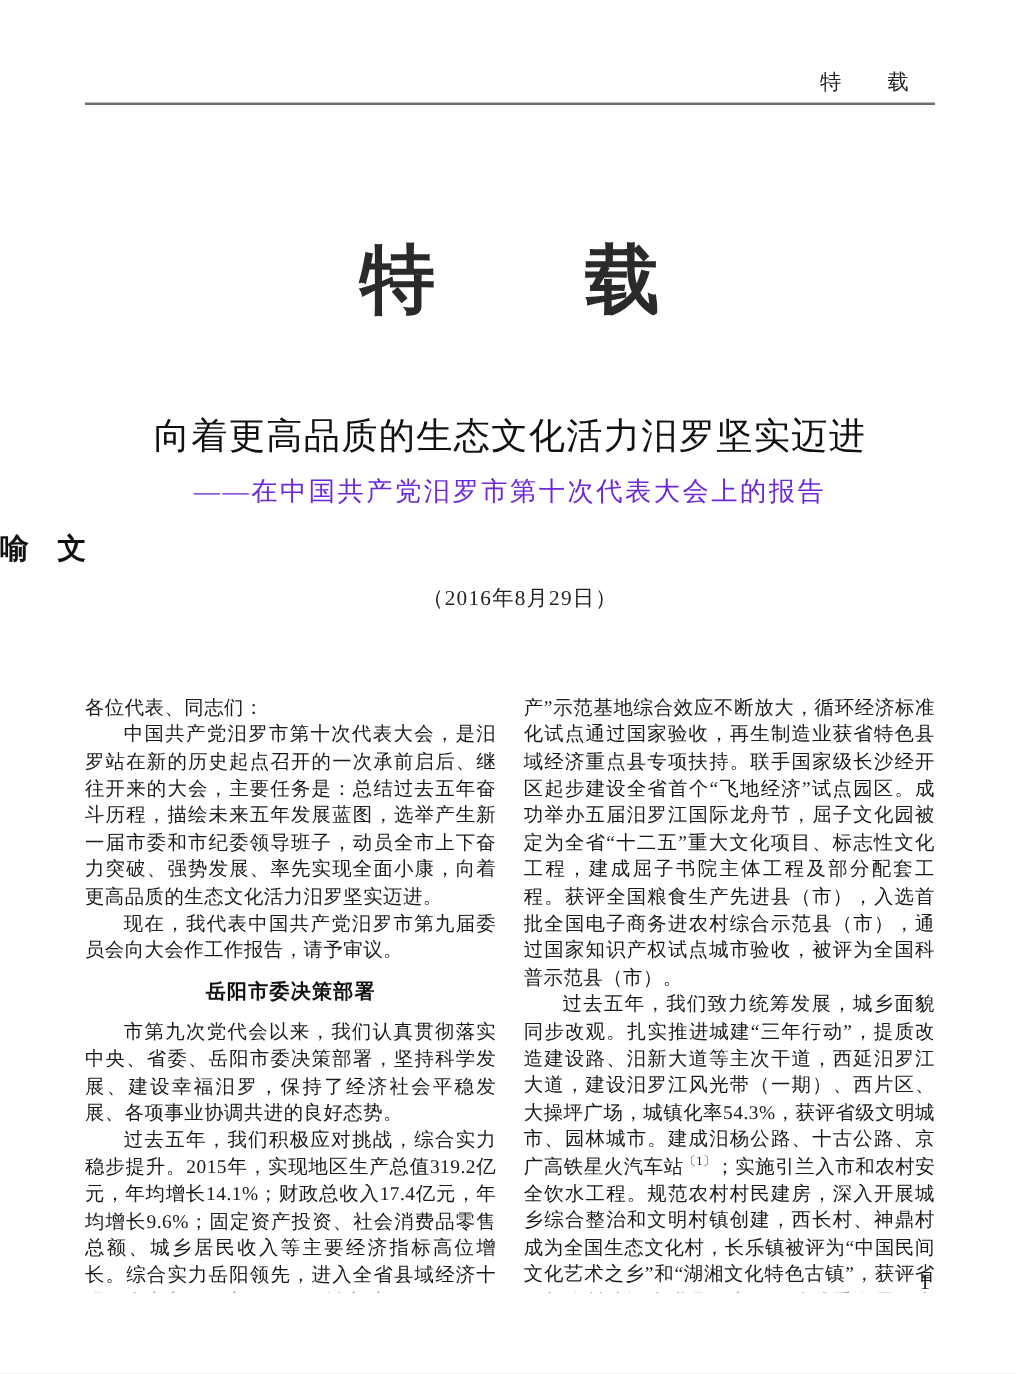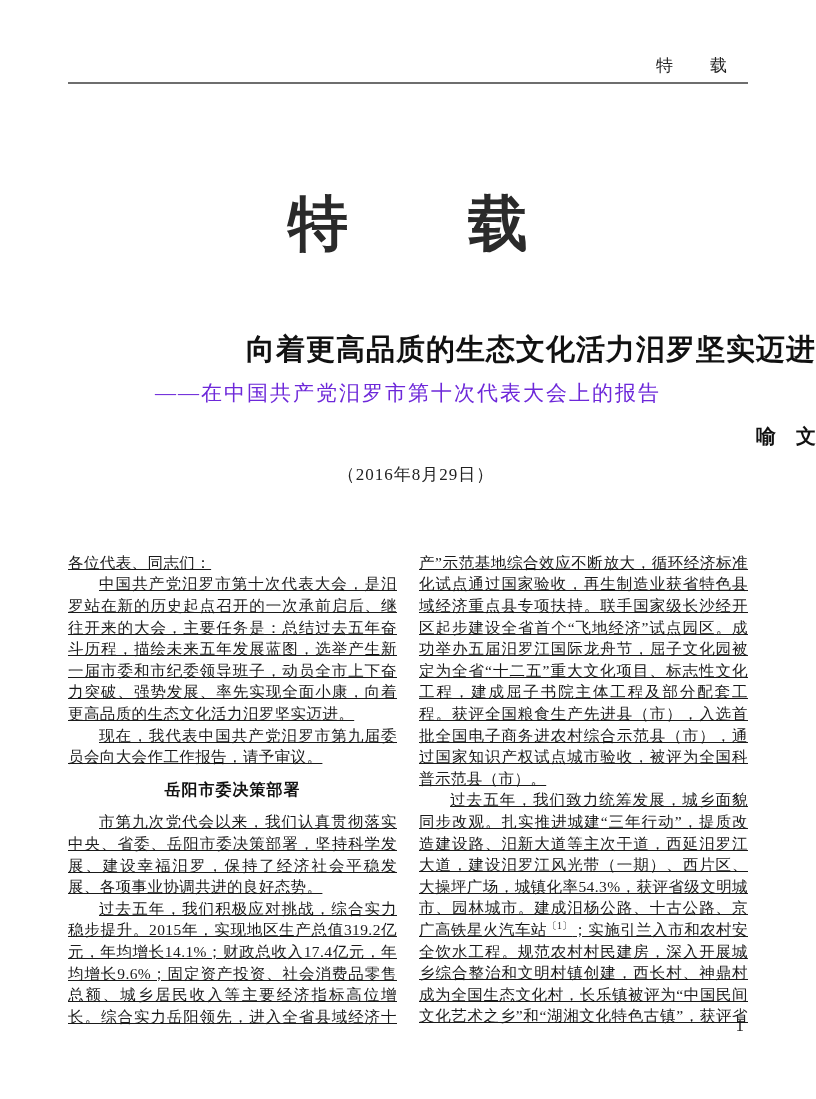--- a/index.html
+++ b/index.html
@@ -32,40 +32,40 @@
     text-align: center;
     font-size: 60px;
     font-weight: bold;
     font-family: "Liberation Serif", "DejaVu Serif", serif;
     color: #2a2a2a;
     line-height: 1;
   }
   
   .article-title {
     margin-top: 80px;
-    text-align: right;
+    text-align: center;
     font-size: 29px;
-    font-weight: bold;
+    font-weight: normal;
     font-family: "Liberation Sans", "DejaVu Sans", sans-serif;
     color: #111;
     letter-spacing: 1px;
     line-height: 1.1;
   }
   .article-subtitle {
     margin-top: 13px;
     text-align: center;
     font-size: 21px;
     font-family: "Liberation Serif", "DejaVu Serif", serif;
     color: #6d28d9;
     letter-spacing: 2px;
   }
   .article-author {
     margin-top: 16px;
-    text-align: right;
-    font-size: 20px;
+    text-align: left;
+    font-size: 23px;
     font-weight: bold;
     font-family: "Liberation Sans", "DejaVu Sans", sans-serif;
     color: #111;
   }
   .article-date {
     margin-top: 13px;
     text-align: center;
     font-size: 17px;
     color: #222;
     letter-spacing: 1px;
@@ -81,21 +81,21 @@
     overflow: hidden;
   }
   .col {
     width: 329px;
     font-size: 15.5px;
     line-height: 21.6px;
     letter-spacing: 0.4px;
     text-align: justify;
     color: #1a1a1a;
   }
-  .col p { margin: 0; text-indent: 2em; text-decoration: underline; }
+  .col p { margin: 0; text-indent: 2em; }
   .col p.no-indent { text-indent: 0; }
   .section-heading {
     text-align: center;
     text-indent: 0;
     font-size: 16px;
     font-weight: bold;
     font-family: "Liberation Sans", "DejaVu Sans", sans-serif;
     color: #111;
     margin: 11px 0 11px 0;
     letter-spacing: 1px;

